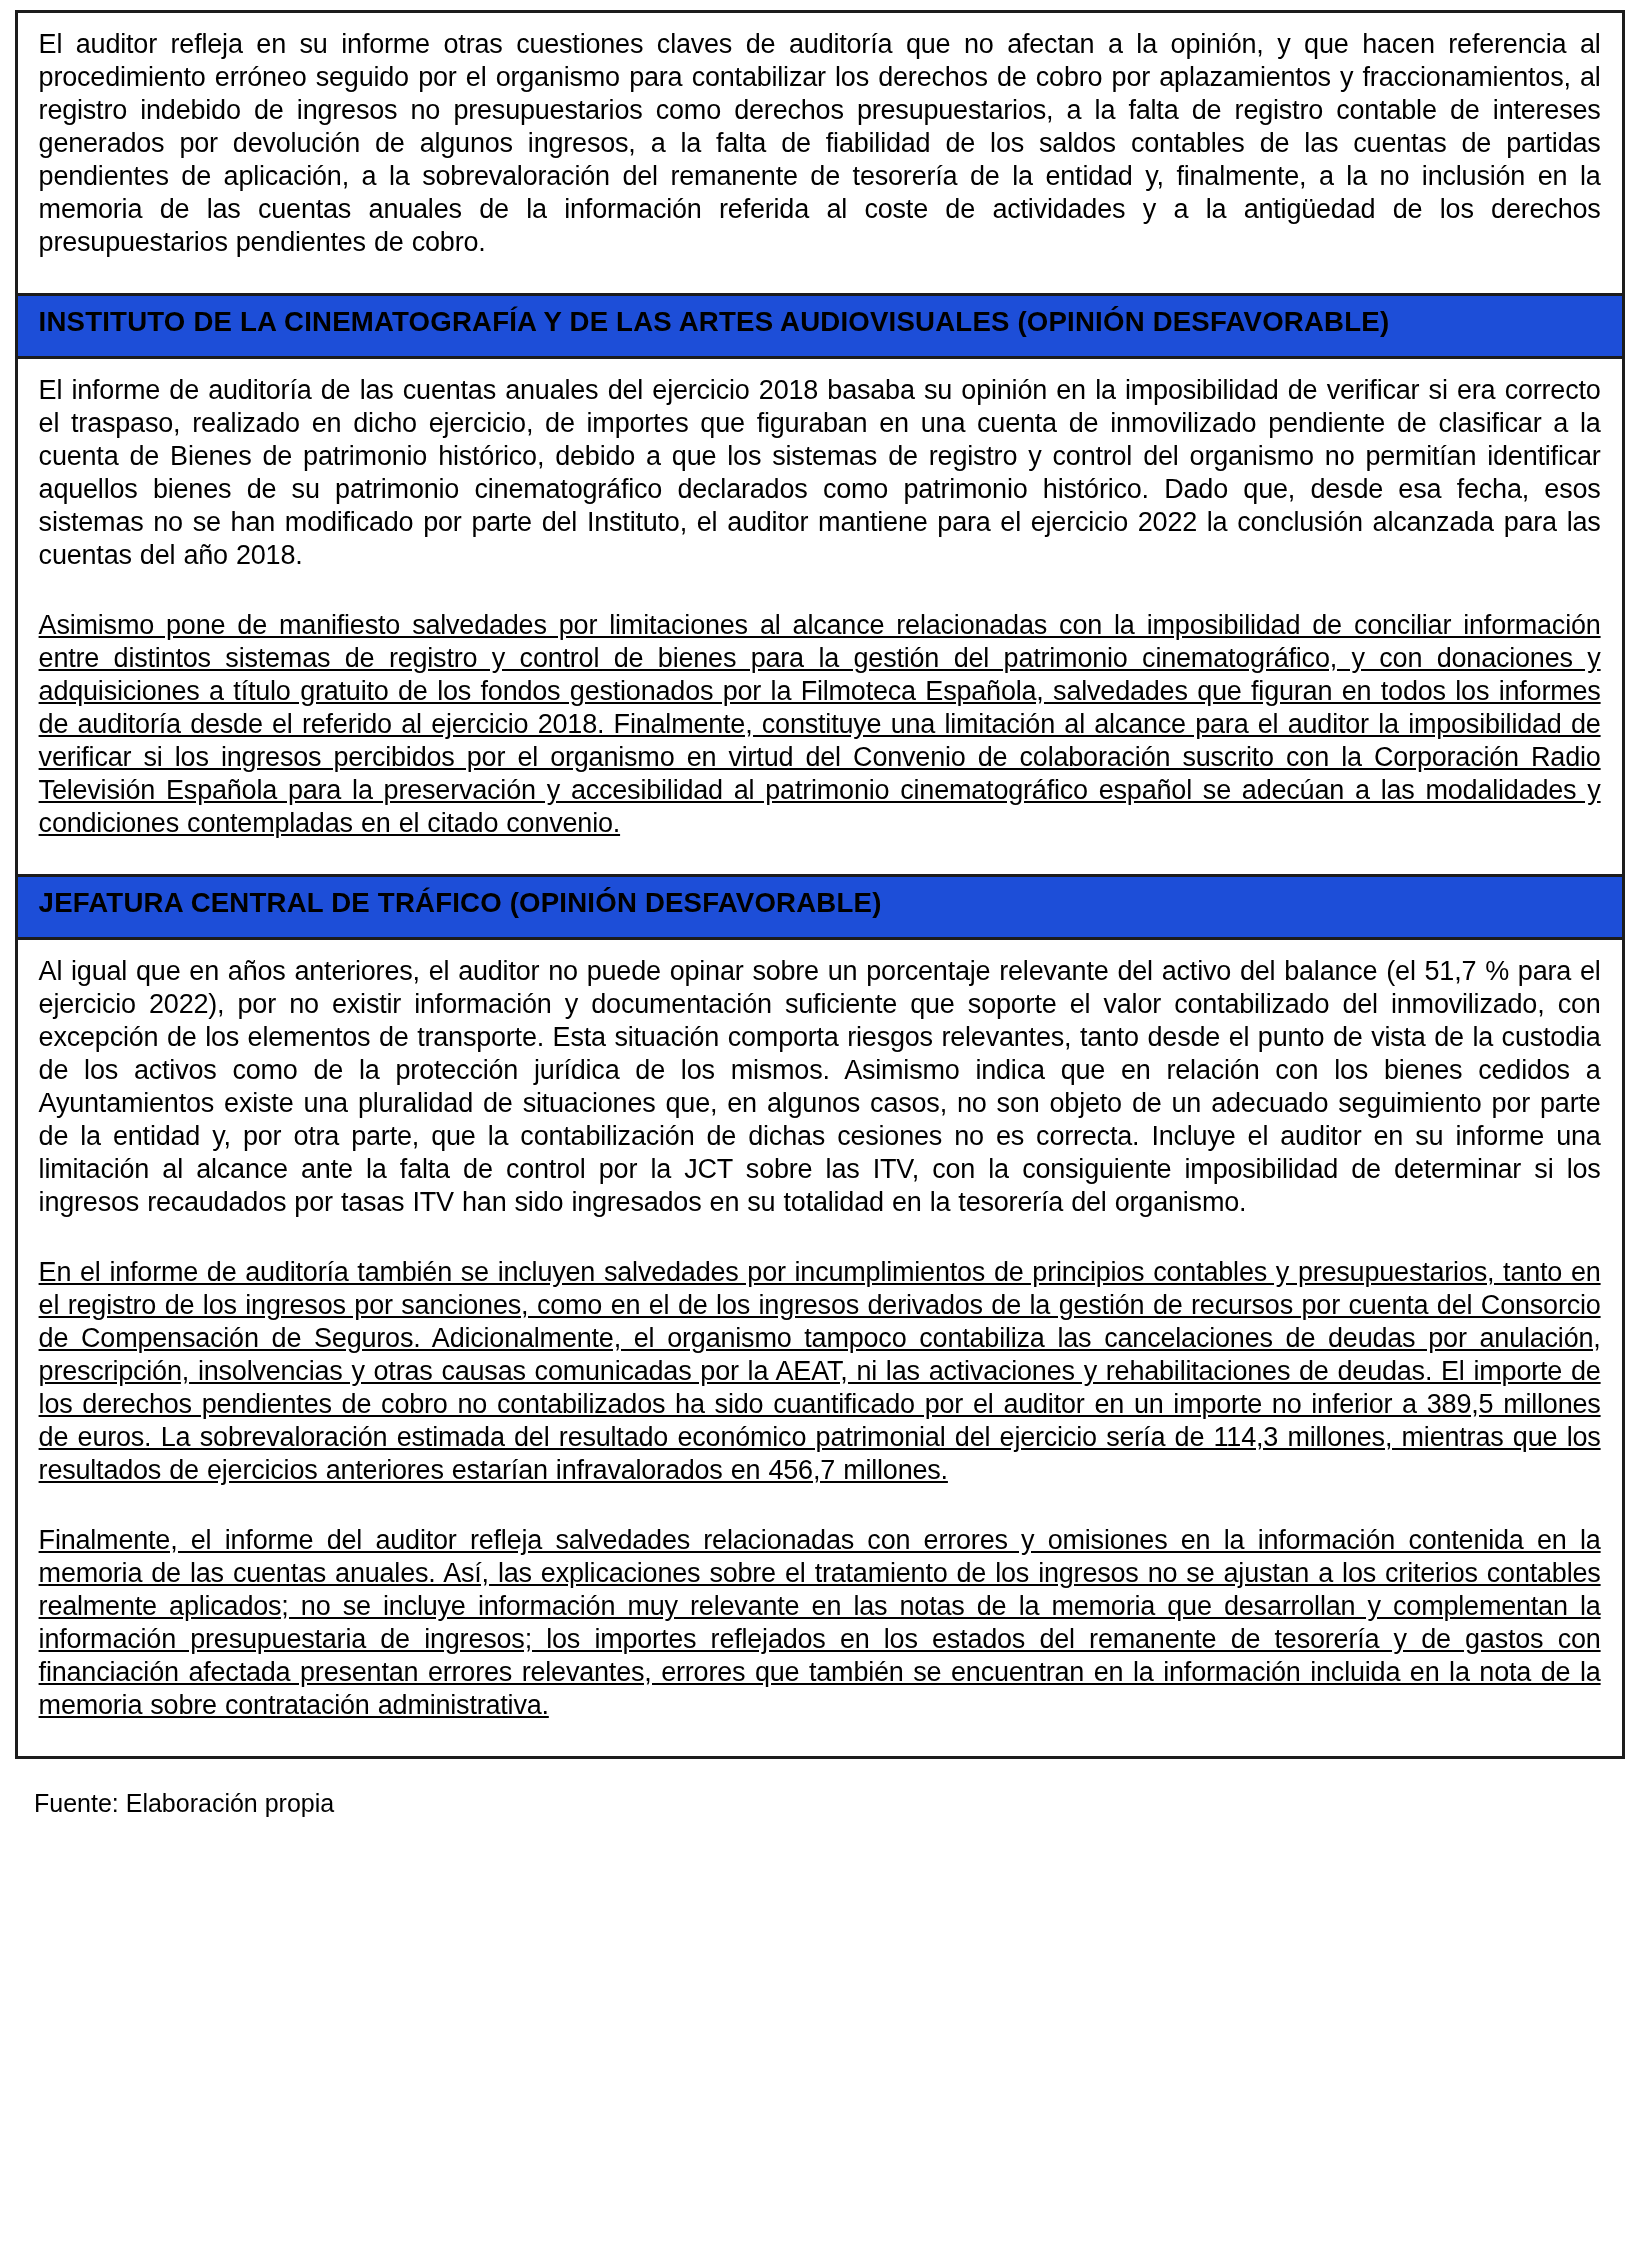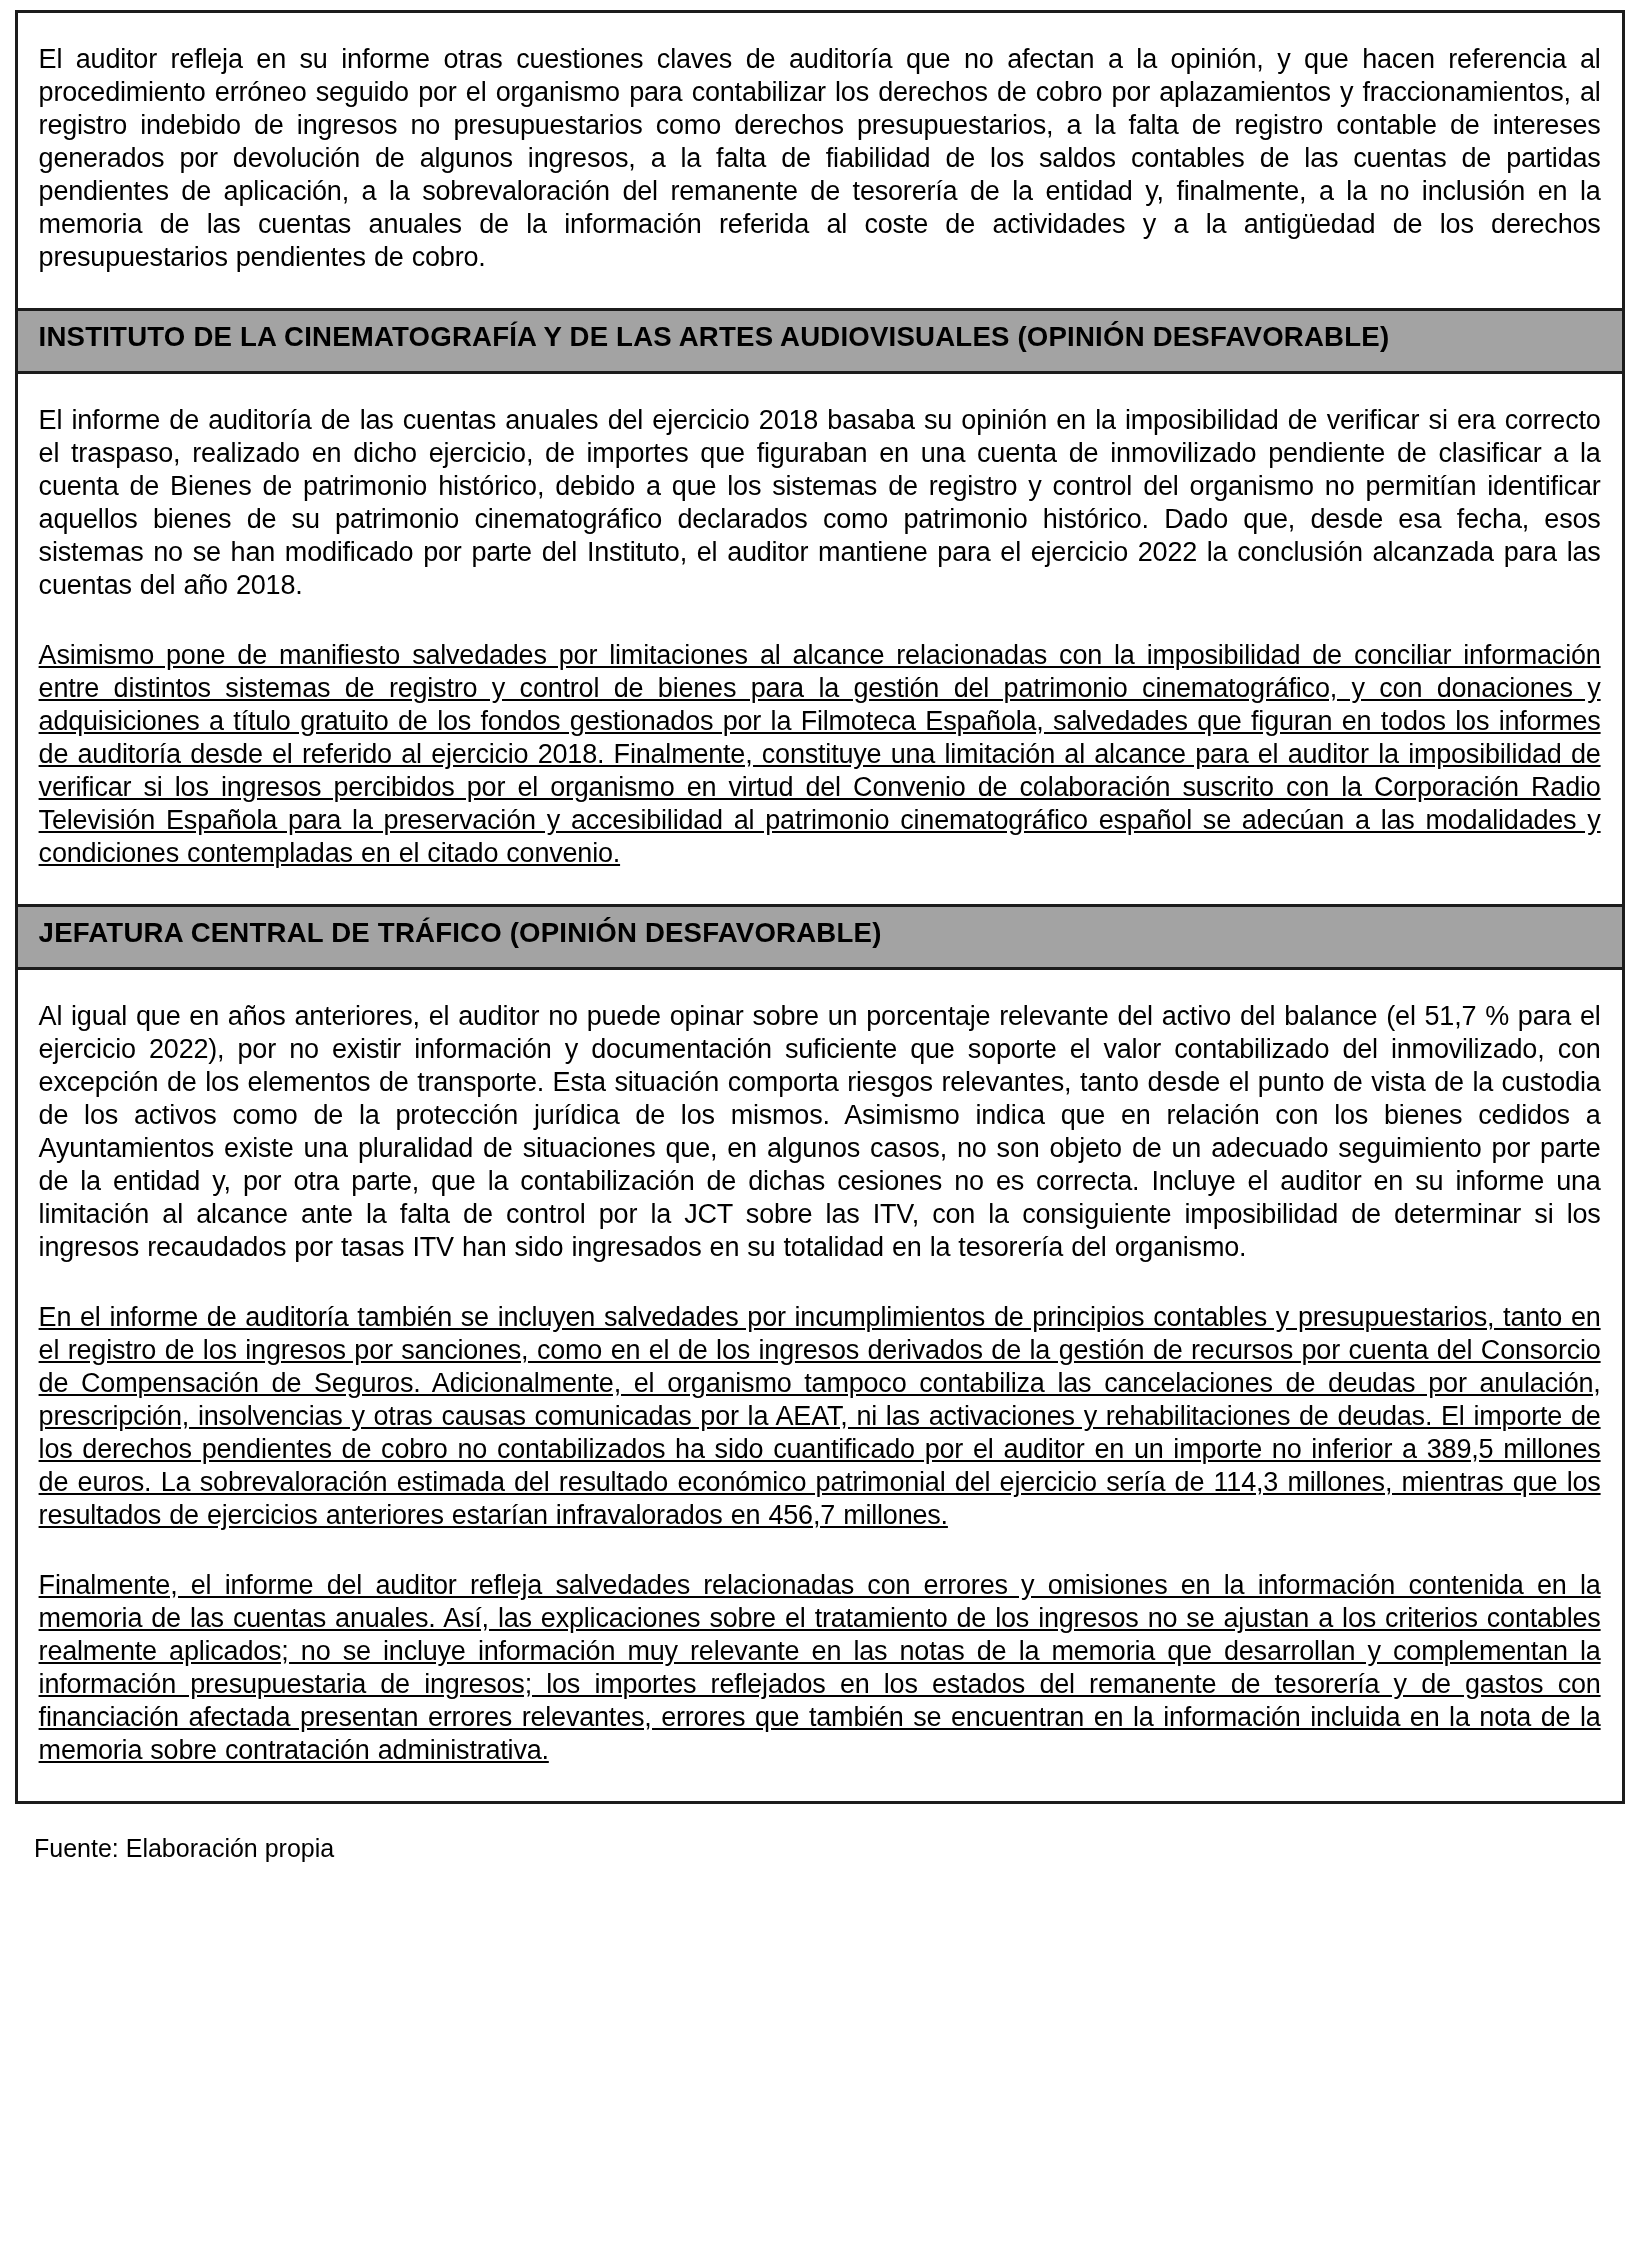--- a/index.html
+++ b/index.html
@@ -24,24 +24,24 @@
     border: 3.2px solid #1c1c1c;
   }
   .row {
     border-top: 3.2px solid #1c1c1c;
   }
   .row:first-child {
     border-top: none;
   }
   .cell-body {
     background: #ffffff;
-    padding: 30px 21px 34px 21px;
+    padding: 15px 21px 34px 21px;
   }
   .cell-header {
-    background: #a3a3a3;
+    background: #1d4ed8;
     padding: 8px 21px 16px 21px;
   }
   .para {
     margin: 0;
     text-align: justify;
     font-size: 27px;
     line-height: 33px;
     letter-spacing: -0.2px;
     word-spacing: 0.8px;
   }

